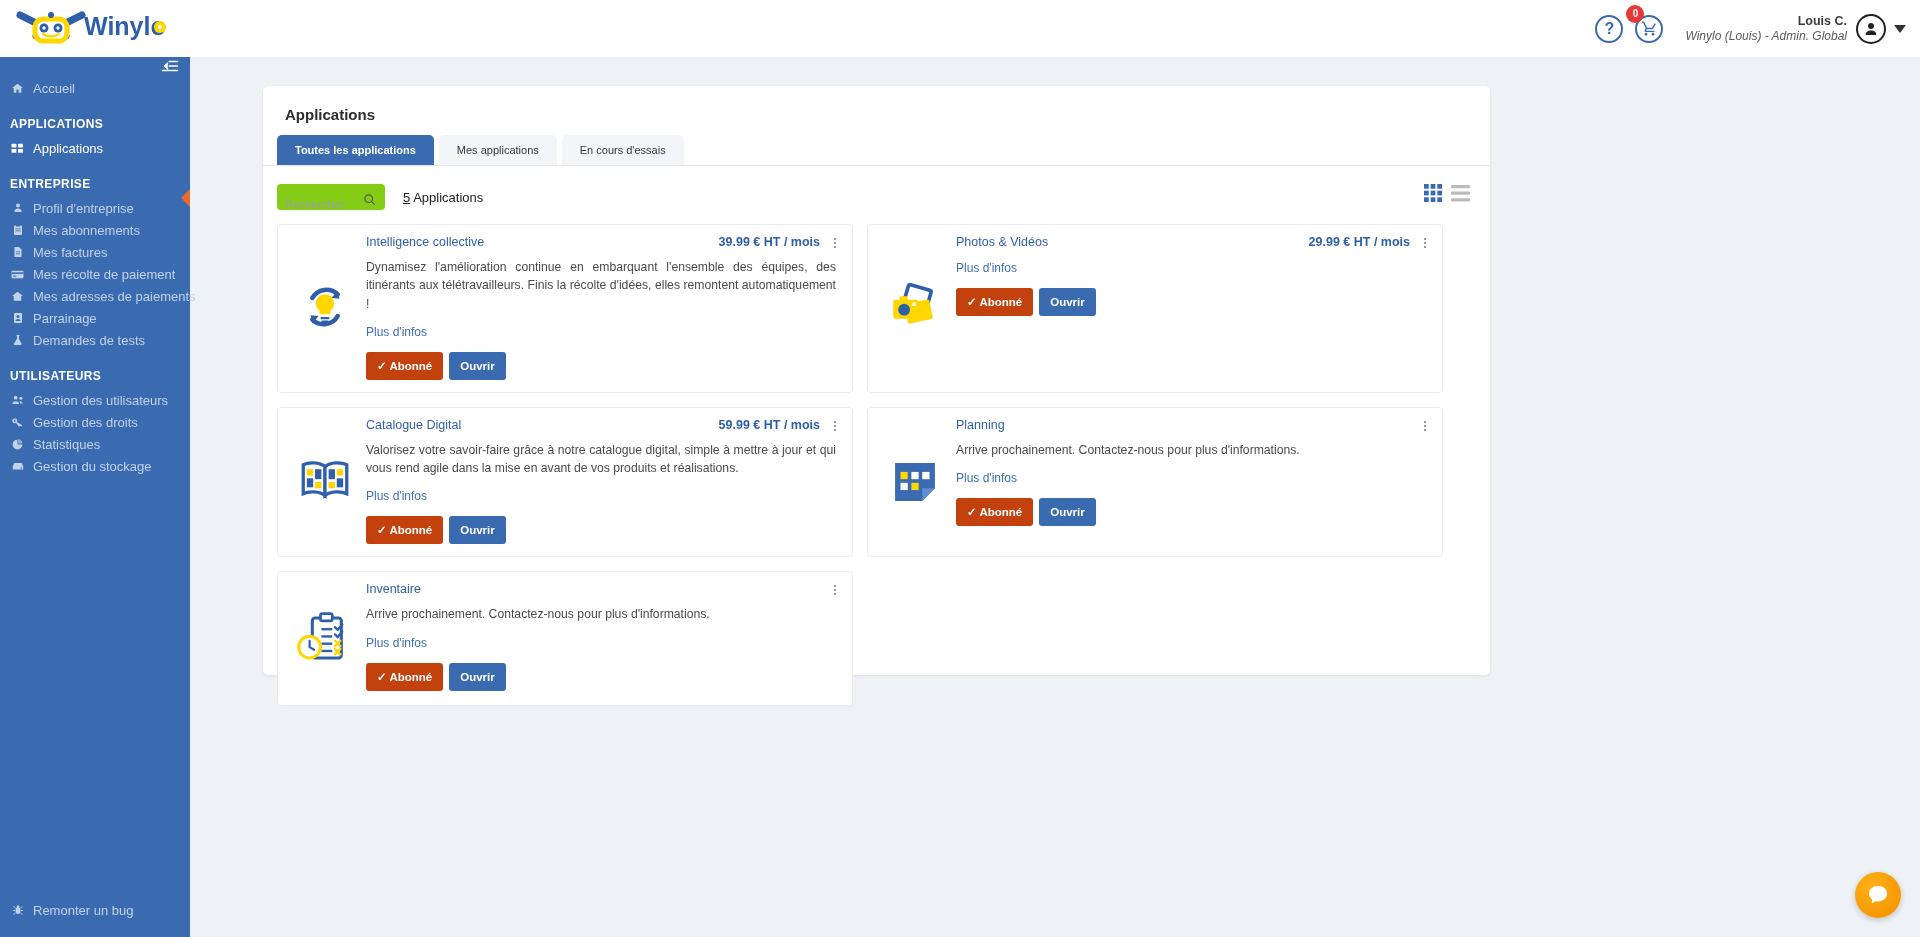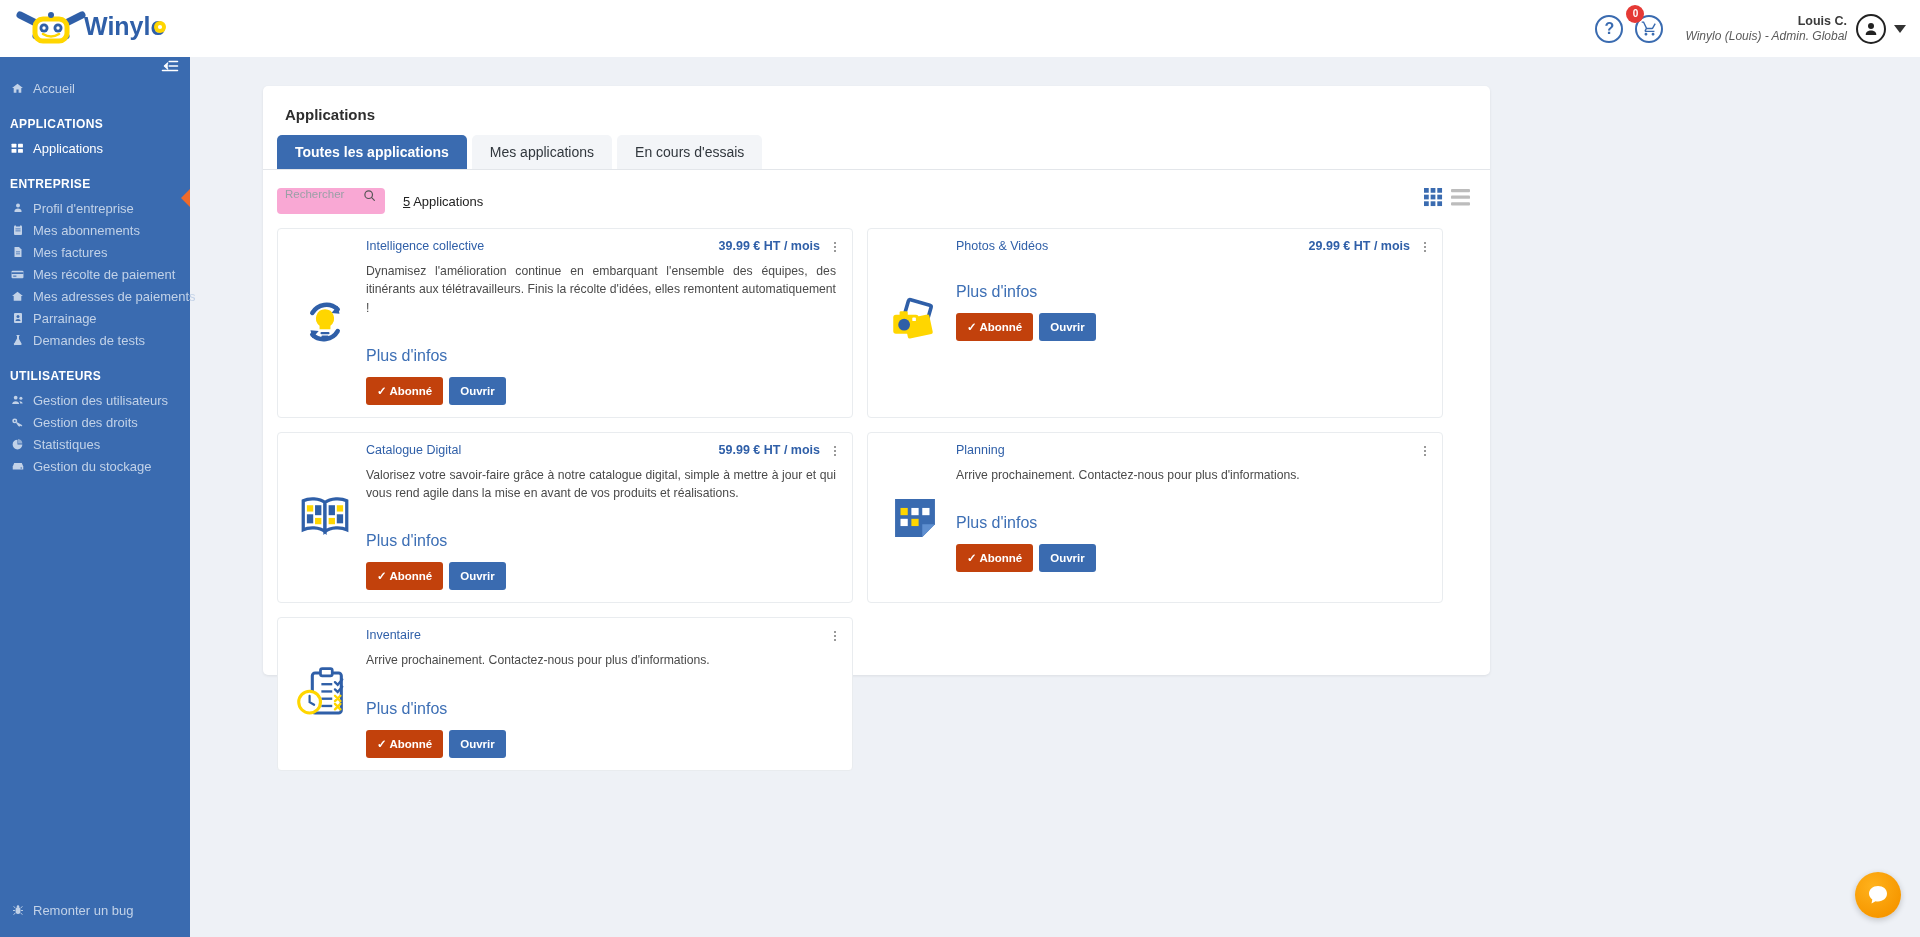--- a/index.html
+++ b/index.html
@@ -112,32 +112,32 @@
   .panel-title {
     font-size: 15px; font-weight: bold; color: #2e2e2e;
     padding: 20px 0 12px 22px;
   }
   .tabs {
     display: flex; gap: 5px; padding-left: 14px;
     border-bottom: 1px solid #e3e6ea;
     position: relative; top: 0;
   }
   .tab {
-    padding: 9px 18px; font-size: 14px; border-radius: 5px 5px 0 0;
+    padding: 9px 18px; font-size: 11px; border-radius: 5px 5px 0 0;
     background: #f3f5f8; color: #31373d; cursor: pointer;
     border: none; white-space: nowrap;
   }
   .tab.active { background: #3a6bb0; color: #fff; font-weight: bold; }
 
   .toolbar {
     display: flex; align-items: center;
     padding: 18px 22px 0 14px; position: relative;
   }
   .search-box {
-    display: flex; align-items: flex-start; background: #f9a8d4;
+    display: flex; align-items: flex-end; background: #84cc16;
     border-radius: 4px; width: 108px; height: 26px; padding: 0 8px;
   }
   .search-input {
     border: none; background: transparent; outline: none;
     font-size: 11.5px; color: #555; width: 78px;
     font-family: "Liberation Sans", sans-serif;
   }
   .search-input::placeholder { color: #9aa0a6; }
   .count-text {
     margin-left: 18px; font-size: 13px; color: #222;
@@ -179,21 +179,21 @@
     width: 14px; height: 16px; cursor: pointer;
     display: flex; flex-direction: column; align-items: center;
     justify-content: center; gap: 2px;
   }
   .kebab i { width: 2px; height: 2px; background: #777; border-radius: 50%; display: block; }
   .card-desc {
     font-size: 12.2px; color: #4a4a4a; line-height: 1.5;
     margin-top: 9px; text-align: justify; max-width: 470px;
   }
   .card-link {
-    font-size: 16px; color: #3d6fb5; margin-top: 30px;
+    font-size: 12px; color: #3d6fb5; margin-top: 12px;
     display: inline-block; cursor: pointer;
   }
   .card-actions { display: flex; gap: 6px; margin-top: 12px; }
   .btn {
     font-size: 11.5px; font-weight: bold; color: #fff;
     border: none; border-radius: 3px; padding: 7px 11px;
     cursor: pointer; font-family: "Liberation Sans", sans-serif;
     white-space: nowrap;
   }
   .btn-sub { background: #c2410c; }

